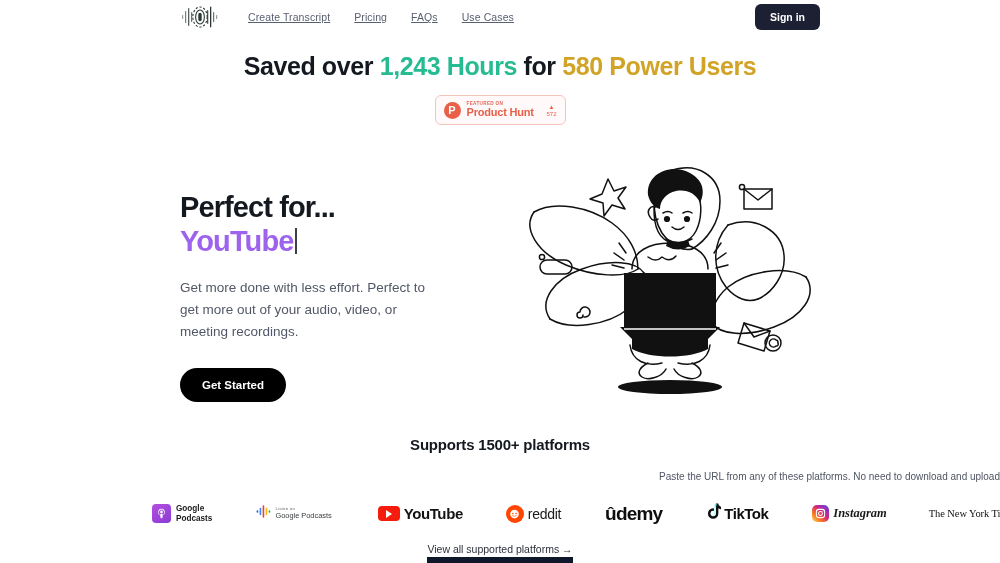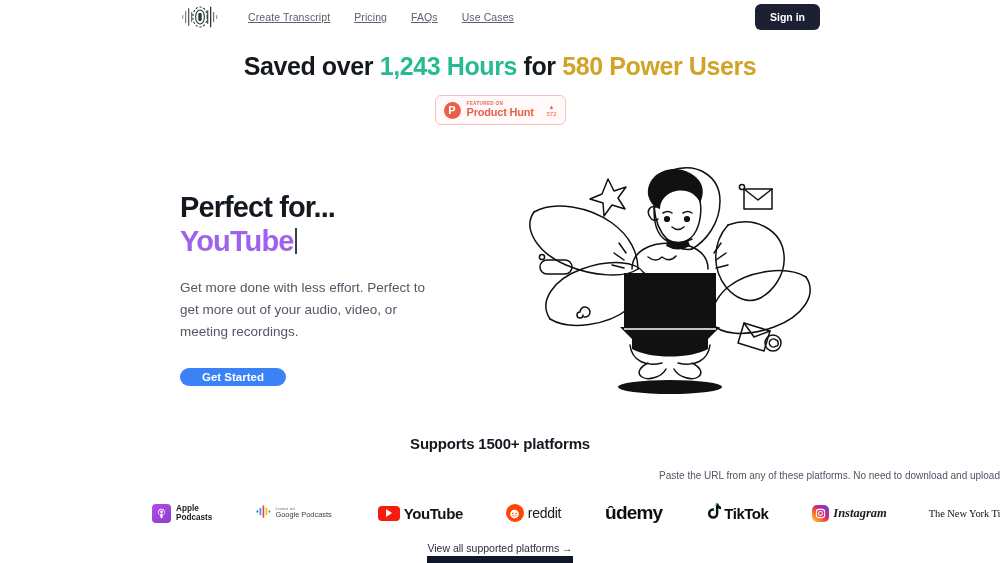--- a/index.html
+++ b/index.html
@@ -147,27 +147,27 @@
   }
   .hero-p {
     margin-top: 21px;
     font-size: 13.5px;
     line-height: 1.62;
     color: #525867;
     max-width: 258px;
   }
   .cta-btn {
     margin-top: 25px;
-    background: #3b82f6;
+    background: #000000;
     color: #ffffff;
     border: none;
     border-radius: 22px;
     font-size: 11.5px;
     font-weight: 600;
-    padding: 3px 22px;
+    padding: 11px 22px;
     cursor: pointer;
     font-family: "Liberation Sans", sans-serif;
   }
   .hero-right {
     flex: 1;
     display: flex;
     justify-content: center;
     margin-top: -14px;
     margin-left: 10px;
   }
@@ -397,21 +397,21 @@
       <span class="apple-ico">
         <svg width="13" height="13" viewBox="0 0 24 24">
             <g fill="#fff">
           <circle cx="12" cy="9" r="2.4"></circle>
           <path d="M12 12.6c-1.7 0-2.6 1-2.4 2.3l.6 4.3c.1 1 .9 1.6 1.8 1.6s1.7-.6 1.8-1.6l.6-4.3c.2-1.3-.7-2.3-2.4-2.3z"></path>
           <path d="M12 3.2a6.6 6.6 0 0 0-4 11.8l.4-1.5a5 5 0 1 1 7.2 0l.4 1.5A6.6 6.6 0 0 0 12 3.2z"></path>
         </g>
           </svg>
       </span>
       <span class="brand-two-line">
-        <span>Apple</span><br>
+        <span>Google</span><br>
         <span>Podcasts</span>
       </span>
     </div>
 
     <div class="logo-item" style="margin-right:46px;">
       <span>
         <svg width="15" height="15" viewBox="0 0 24 24">
           <rect x="1" y="10" width="2.6" height="4" rx="1.3" fill="#0066d9"></rect>
           <rect x="5.8" y="6" width="2.6" height="12" rx="1.3" fill="#4285f4"></rect>
           <rect x="10.6" y="2" width="2.6" height="20" rx="1.3" fill="#ea4335"></rect>

